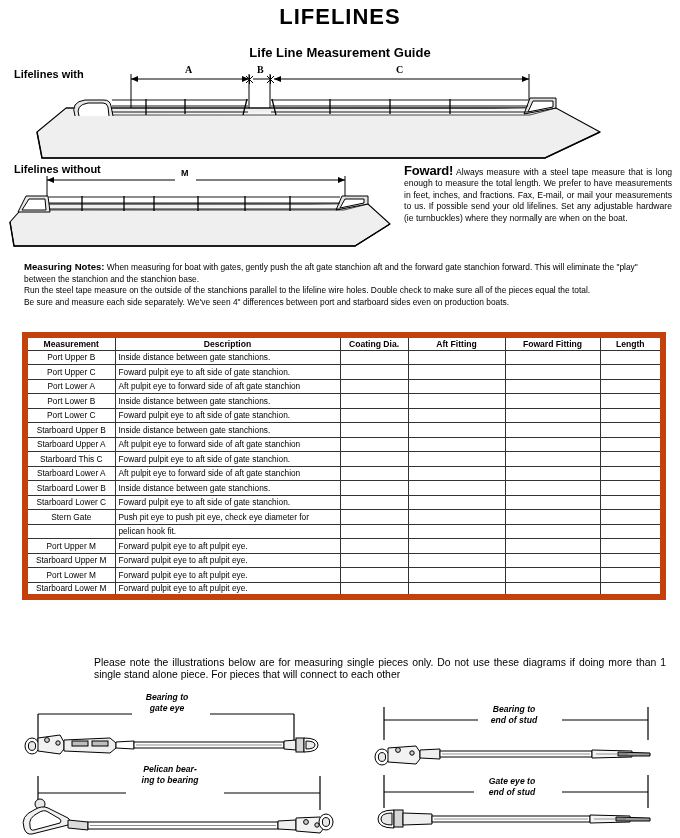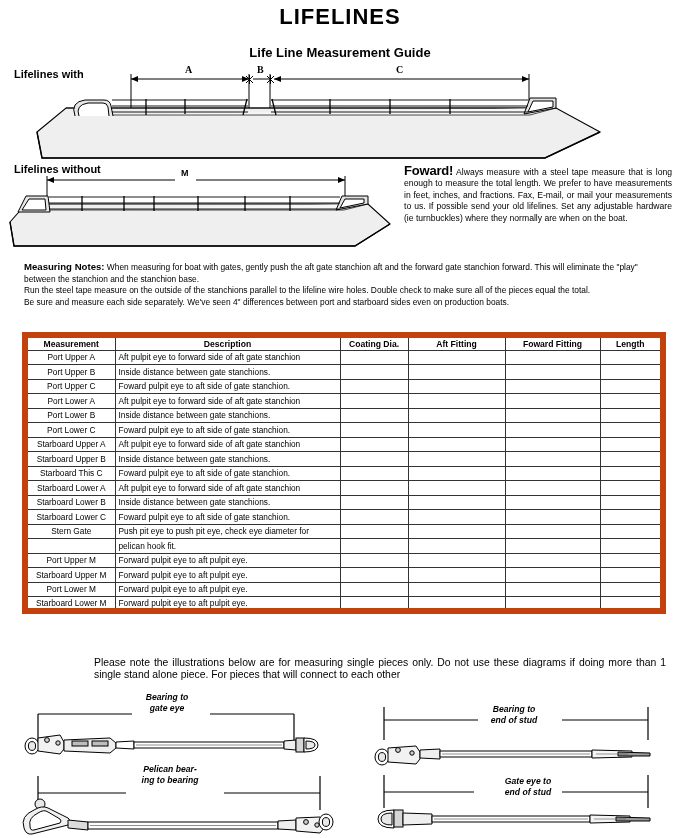--- a/index.html
+++ b/index.html
@@ -239,28 +239,20 @@
           <th class="c-meas">Measurement</th>
           <th class="c-desc">Description</th>
           <th class="c-coat">Coating Dia.</th>
           <th class="c-aft">Aft Fitting</th>
           <th class="c-fwd">Foward Fitting</th>
           <th class="c-len">Length</th>
         </tr>
       </thead>
       <tbody id="tbody">
           <tr>
-            <td class="c-meas">Port Upper    A</td>
-            <td class="c-desc">Aft pulpit eye to forward side of aft gate stanchion</td>
-            <td class="c-coat"></td>
-            <td class="c-aft"></td>
-            <td class="c-fwd"></td>
-            <td class="c-len"></td>
-          </tr>
-          <tr>
             <td class="c-meas">Port Upper    B</td>
             <td class="c-desc">Inside distance between gate stanchions.</td>
             <td class="c-coat"></td>
             <td class="c-aft"></td>
             <td class="c-fwd"></td>
             <td class="c-len"></td>
           </tr>
           <tr>
             <td class="c-meas">Port Upper    C</td>
             <td class="c-desc">Foward pulpit eye to aft side of gate stanchion.</td>
@@ -287,30 +279,30 @@
           </tr>
           <tr>
             <td class="c-meas">Port Lower    C</td>
             <td class="c-desc">Foward pulpit eye to aft side of gate stanchion.</td>
             <td class="c-coat"></td>
             <td class="c-aft"></td>
             <td class="c-fwd"></td>
             <td class="c-len"></td>
           </tr>
           <tr>
+            <td class="c-meas">Starboard Upper  B</td>
+            <td class="c-desc">Inside distance between gate stanchions.</td>
+            <td class="c-coat"></td>
+            <td class="c-aft"></td>
+            <td class="c-fwd"></td>
+            <td class="c-len"></td>
+          </tr>
+          <tr>
             <td class="c-meas">Starboard Upper  A</td>
             <td class="c-desc">Aft pulpit eye to forward side of aft gate stanchion</td>
-            <td class="c-coat"></td>
-            <td class="c-aft"></td>
-            <td class="c-fwd"></td>
-            <td class="c-len"></td>
-          </tr>
-          <tr>
-            <td class="c-meas">Starboard Upper  B</td>
-            <td class="c-desc">Inside distance between gate stanchions.</td>
             <td class="c-coat"></td>
             <td class="c-aft"></td>
             <td class="c-fwd"></td>
             <td class="c-len"></td>
           </tr>
           <tr>
             <td class="c-meas">Starboard This  C</td>
             <td class="c-desc">Foward pulpit eye to aft side of gate stanchion.</td>
             <td class="c-coat"></td>
             <td class="c-aft"></td>
@@ -515,19 +507,19 @@
       <g stroke="#000" stroke-width="1" fill="#fff">
         <rect x="62" y="44" width="158" height="6"></rect>
         <line x1="64" y1="47" x2="218" y2="47" stroke-width="0.6" stroke="#444"></line>
       </g>
       <g stroke="#000" stroke-width="1" fill="#fff">
         <path d="M220,43 L260,44 L260,50 L220,51 Z" fill="#f4f4f4"></path>
         <path d="M246,45 L280,46 L280,49 L246,49 Z" fill="#9a9a9a"></path>
         <line x1="224" y1="47" x2="256" y2="47" stroke-width="0.6" stroke="#555"></line>
       </g>
     </svg>
-    <div class="illus-label" style="left:102px; top:4px; width:112px;">
+    <div class="illus-label" style="left:86px; top:4px; width:112px;">
       <span>Gate eye to</span><br>
       <span>end of stud</span>
     </div>
   </div>
 
 </div>
 
 </body></html>

